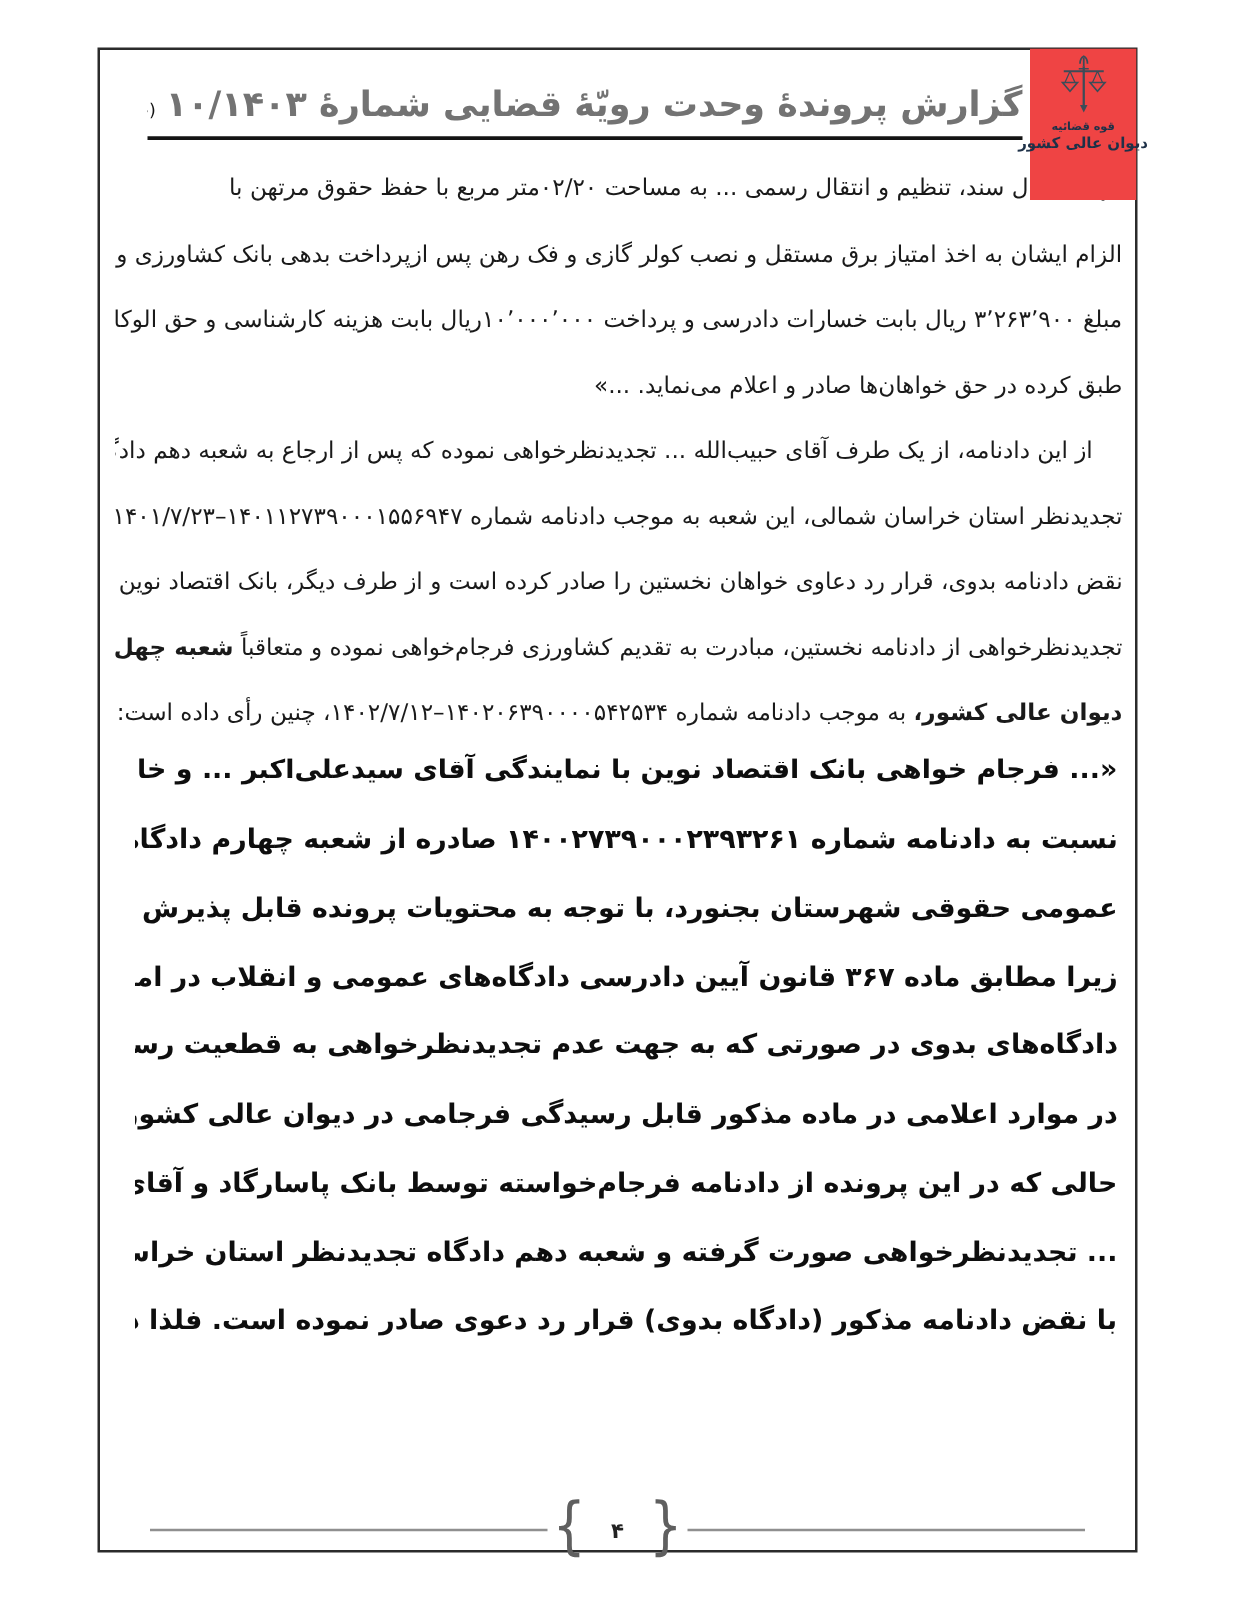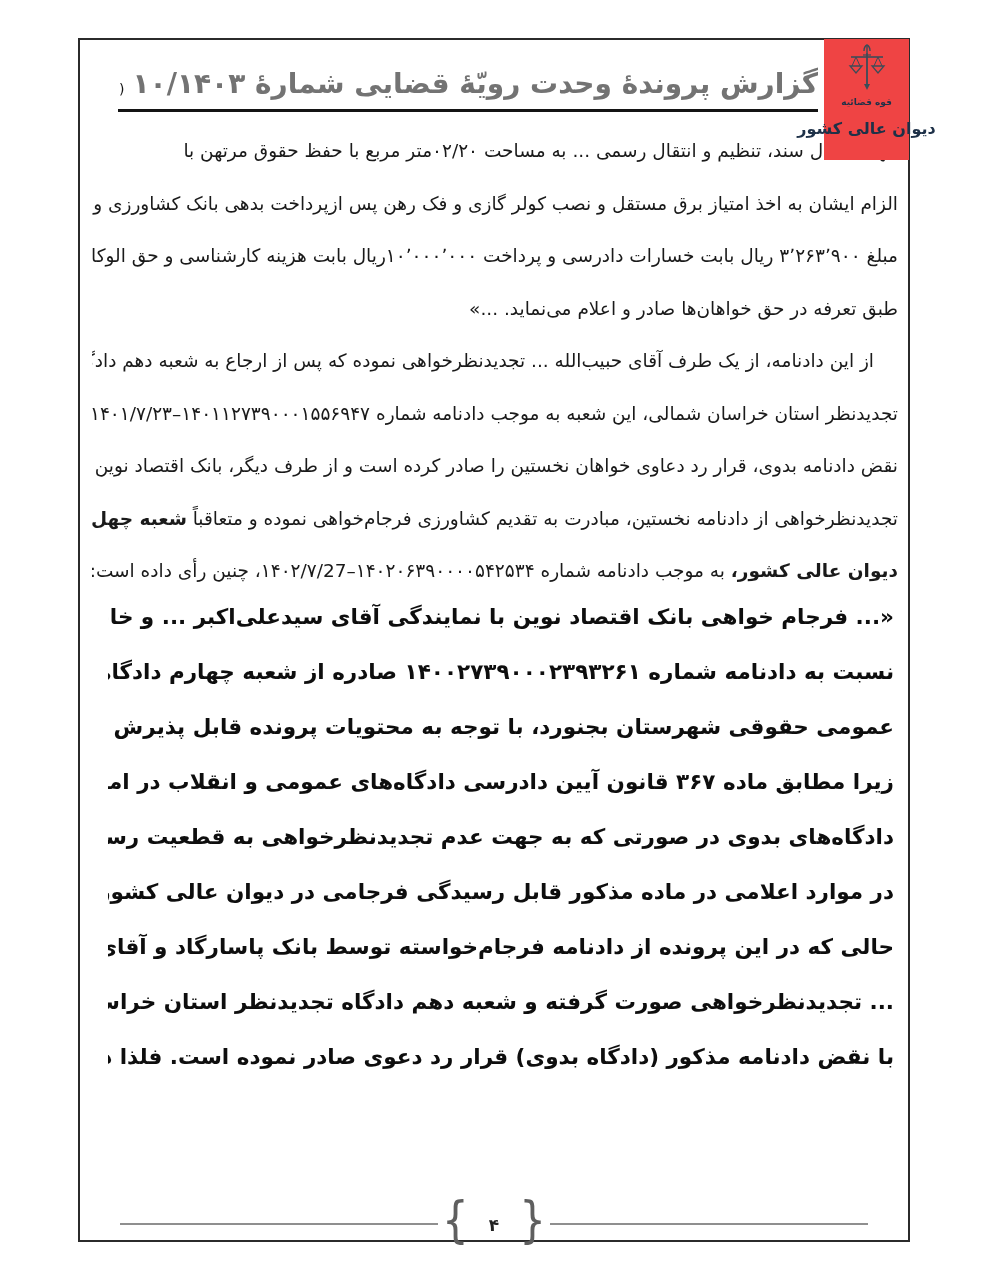--- a/index.html
+++ b/index.html
@@ -14,21 +14,21 @@
     border:2px solid #2b2b2b; background:#ffffff;
   }
   
   .logo-box {
     position:absolute; top:-1px; right:-1px; width:85px; height:121px;
     background:#ef4444; display:flex; flex-direction:column; align-items:center;
     padding-top:5px; z-index:2;
   }
   .logo-box svg { display:block; }
   .logo-authority { font-size:9px; font-weight:bold; color:#1e3148; margin-top:5px; white-space:nowrap; }
-  .logo-court { font-size:16px; font-weight:bold; color:#1e3148; margin-top:12px; white-space:nowrap;text-align:right; }
+  .logo-court { font-size:12px; font-weight:bold; color:#1e3148; white-space:nowrap;text-align:right; }
   
   .title-row {
     position:absolute; top:12px; right:90px; left:38px; height:60px;
     display:flex; direction:rtl; align-items:flex-end; justify-content:flex-start;
     border-bottom:3px solid #141414; padding-bottom:9px; white-space:nowrap; overflow:hidden;
   }
   .title-main { font-size:28px; font-weight:bold; color:#737373; letter-spacing:-0.3px; }
   .title-note { font-size:14px; font-weight:normal; color:#141414; margin-right:8px; margin-bottom:3px; }
   
   .body-block { position:absolute; top:85px; right:10px; left:12px; font-size:18.5px; }
@@ -89,27 +89,27 @@
 
     <div class="title-row">
       <span class="title-main">گزارش پروندهٔ وحدت رویّهٔ قضایی شمارهٔ ۱۰/۱۴۰۳</span>
       <span class="title-note">(حاوی ۵ صفحه)</span>
     </div>
 
     <div class="body-block">
       <div class="bl first-under-logo">جهت انتقال سند، تنظیم و انتقال رسمی ... به مساحت ۰۲/۲۰متر مربع با حفظ حقوق مرتهن بانک کشاورزی و</div>
       <div class="bl">الزام ایشان به اخذ امتیاز برق مستقل و نصب کولر گازی و فک رهن پس ازپرداخت بدهی بانک کشاورزی و پرداخت</div>
       <div class="bl">مبلغ ۳٬۲۶۳٬۹۰۰ ریال بابت خسارات دادرسی و پرداخت ۱۰٬۰۰۰٬۰۰۰ریال بابت هزینه کارشناسی و حق الوکاله وکیل</div>
-      <div class="bl shortline">طبق تعرفه در حق خواهان‌ها صادر و اعلام می‌نماید. ...»</div>
+      <div class="bl shortline">طبق کرده در حق خواهان‌ها صادر و اعلام می‌نماید. ...»</div>
 
       <div class="bl indent">از این دادنامه، از یک طرف آقای حبیب‌الله ... تجدیدنظرخواهی نموده که پس از ارجاع به شعبه دهم دادگاه</div>
       <div class="bl">تجدیدنظر استان خراسان شمالی، این شعبه به موجب دادنامه شماره ۱۴۰۱۱۲۷۳۹۰۰۰۱۵۵۶۹۴۷–۱۴۰۱/۷/۲۳ ضمن</div>
       <div class="bl">نقض دادنامه بدوی، قرار رد دعاوی خواهان نخستین را صادر کرده است و از طرف دیگر، بانک اقتصاد نوین با اسقاط حق</div>
       <div class="bl"><span>تجدیدنظرخواهی از دادنامه نخستین، مبادرت به تقدیم کشاورزی فرجام‌خواهی نموده و متعاقباً </span><span class="b">شعبه چهل و دوم</span></div>
-      <div class="bl shortline"><span class="b">دیوان عالی کشور،</span><span> به موجب دادنامه شماره ۱۴۰۲۰۶۳۹۰۰۰۰۵۴۲۵۳۴–۱۴۰۲/۷/27، چنین رأی داده است:</span></div>
+      <div class="bl shortline"><span class="b">دیوان عالی کشور،</span><span> به موجب دادنامه شماره ۱۴۰۲۰۶۳۹۰۰۰۰۵۴۲۵۳۴–۱۴۰۲/۷/۱۲، چنین رأی داده است:</span></div>
     </div>
 
     <div class="quote-block">
       <div class="ql">«... فرجام خواهی بانک اقتصاد نوین با نمایندگی آقای سیدعلی‌اکبر ... و خانم سمیرا ...</div>
       <div class="ql">نسبت به دادنامه شماره ۱۴۰۰۲۷۳۹۰۰۰۲۳۹۳۲۶۱ صادره از شعبه چهارم دادگاه</div>
       <div class="ql">عمومی حقوقی شهرستان بجنورد، با توجه به محتویات پرونده قابل پذیرش نمی‌باشد،</div>
       <div class="ql">زیرا مطابق ماده ۳۶۷ قانون آیین دادرسی دادگاه‌های عمومی و انقلاب در امور مدنی، آراء</div>
       <div class="ql">دادگاه‌های بدوی در صورتی که به جهت عدم تجدیدنظرخواهی به قطعیت رسیده باشند</div>
       <div class="ql">در موارد اعلامی در ماده مذکور قابل رسیدگی فرجامی در دیوان عالی کشور می‌باشند، در</div>
       <div class="ql">حالی که در این پرونده از دادنامه فرجام‌خواسته توسط بانک پاسارگاد و آقای حبیب‌الله</div>

